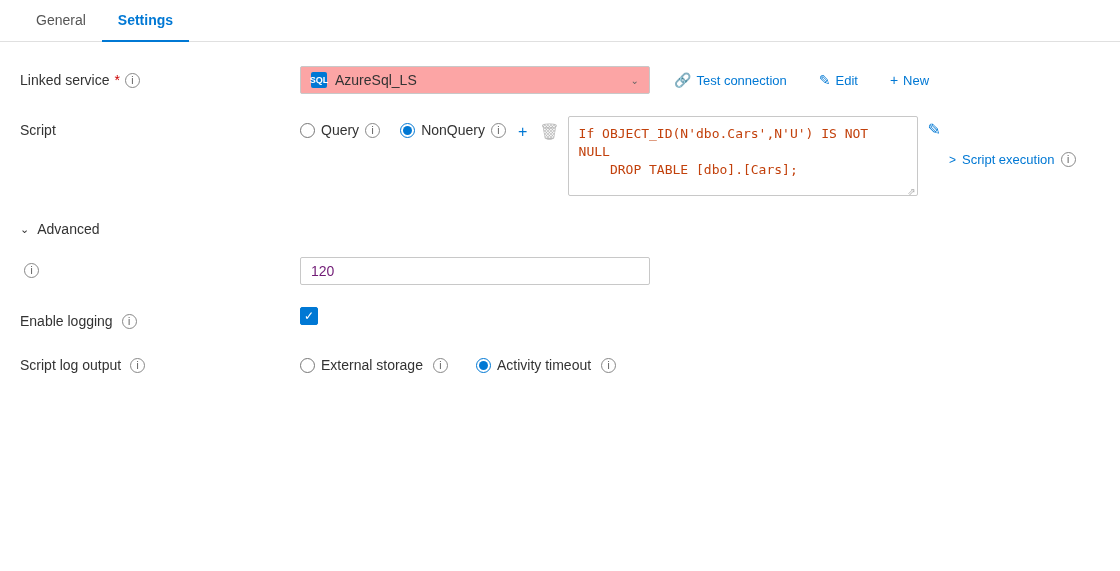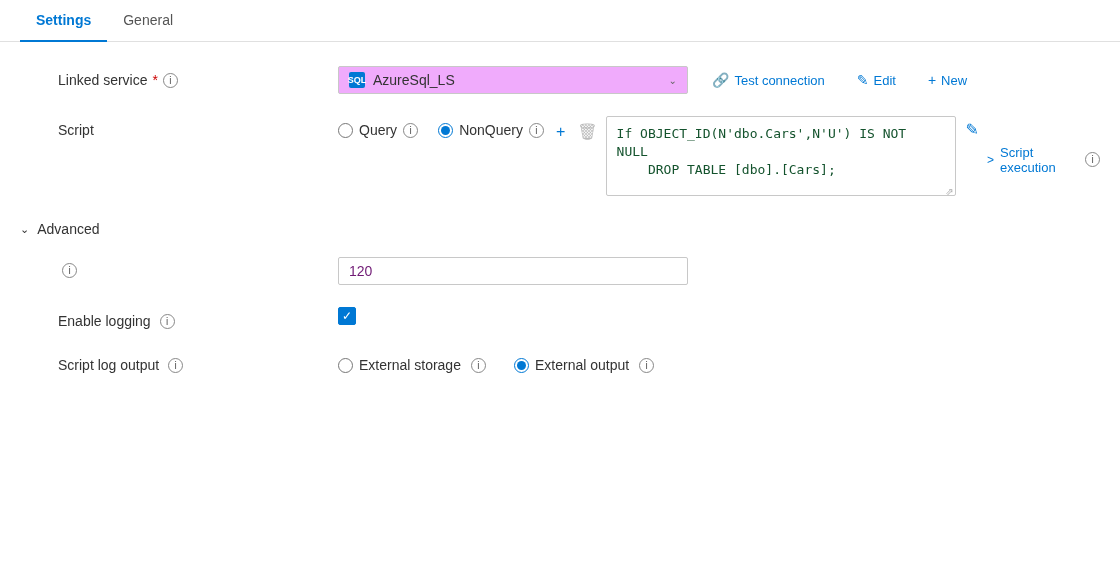--- a/index.html
+++ b/index.html
@@ -36,21 +36,20 @@
     
     .content {
       padding: 24px 20px;
     }
 
     
     .form-row {
       display: flex;
       align-items: flex-start;
       margin-bottom: 22px;
-      margin-left: 38px;
     }
     .form-label {
       width: 280px;
       min-width: 280px;
       font-size: 14px;
       color: #333;
       padding-top: 6px;
       display: flex;
       align-items: center;
       gap: 5px;
@@ -66,21 +65,21 @@
     }
 
     
     .dropdown {
       display: flex;
       align-items: center;
       border: 1px solid #c8c8c8;
       border-radius: 2px;
       padding: 5px 10px;
       width: 350px;
-      background: #f0abfc;
+      background: #fca5a5;
       cursor: pointer;
       justify-content: space-between;
     }
     .dropdown-inner {
       display: flex;
       align-items: center;
       gap: 8px;
     }
     .db-icon {
       width: 16px;
@@ -169,21 +168,21 @@
       width: 350px;
     }
     .script-textarea {
       width: 100%;
       height: 80px;
       border: 1px solid #c8c8c8;
       border-radius: 2px;
       padding: 8px 10px;
       font-family: 'Consolas', monospace;
       font-size: 13px;
-      color: #14532d;
+      color: #c2410c;
       resize: none;
       line-height: 1.4;
     }
     .resize-handle {
       position: absolute;
       bottom: 2px;
       right: 2px;
       color: #aaa;
       font-size: 10px;
     }
@@ -279,22 +278,22 @@
     .script-top-row {
       display: flex;
       align-items: flex-start;
       gap: 12px;
     }
   </style>
 </head>
 <body>
 
 <div class="tabs">
+  <div class="tab">General</div>
   <div class="tab active">Settings</div>
-  <div class="tab">General</div>
 </div>
 
 <div class="content">
 
   <div class="form-row">
     <div class="form-label">
       <span>Linked service</span>
       <span class="required">*</span>
       <span class="info-icon">i</span>
     </div>
@@ -402,20 +401,20 @@
     </div>
     <div class="form-control">
       <div class="radio-group-log">
         <label class="radio-item">
           <input type="radio" name="log-output" style="">
           <span>External storage</span>
           <span class="info-icon" style="margin-left:4px;">i</span>
         </label>
         <label class="radio-item">
           <input type="radio" name="log-output" checked="" style="">
-          <span>External output</span>
+          <span>Activity timeout</span>
           <span class="info-icon" style="margin-left:4px;">i</span>
         </label>
       </div>
     </div>
   </div>
 
 </div>
 
 </body></html>

